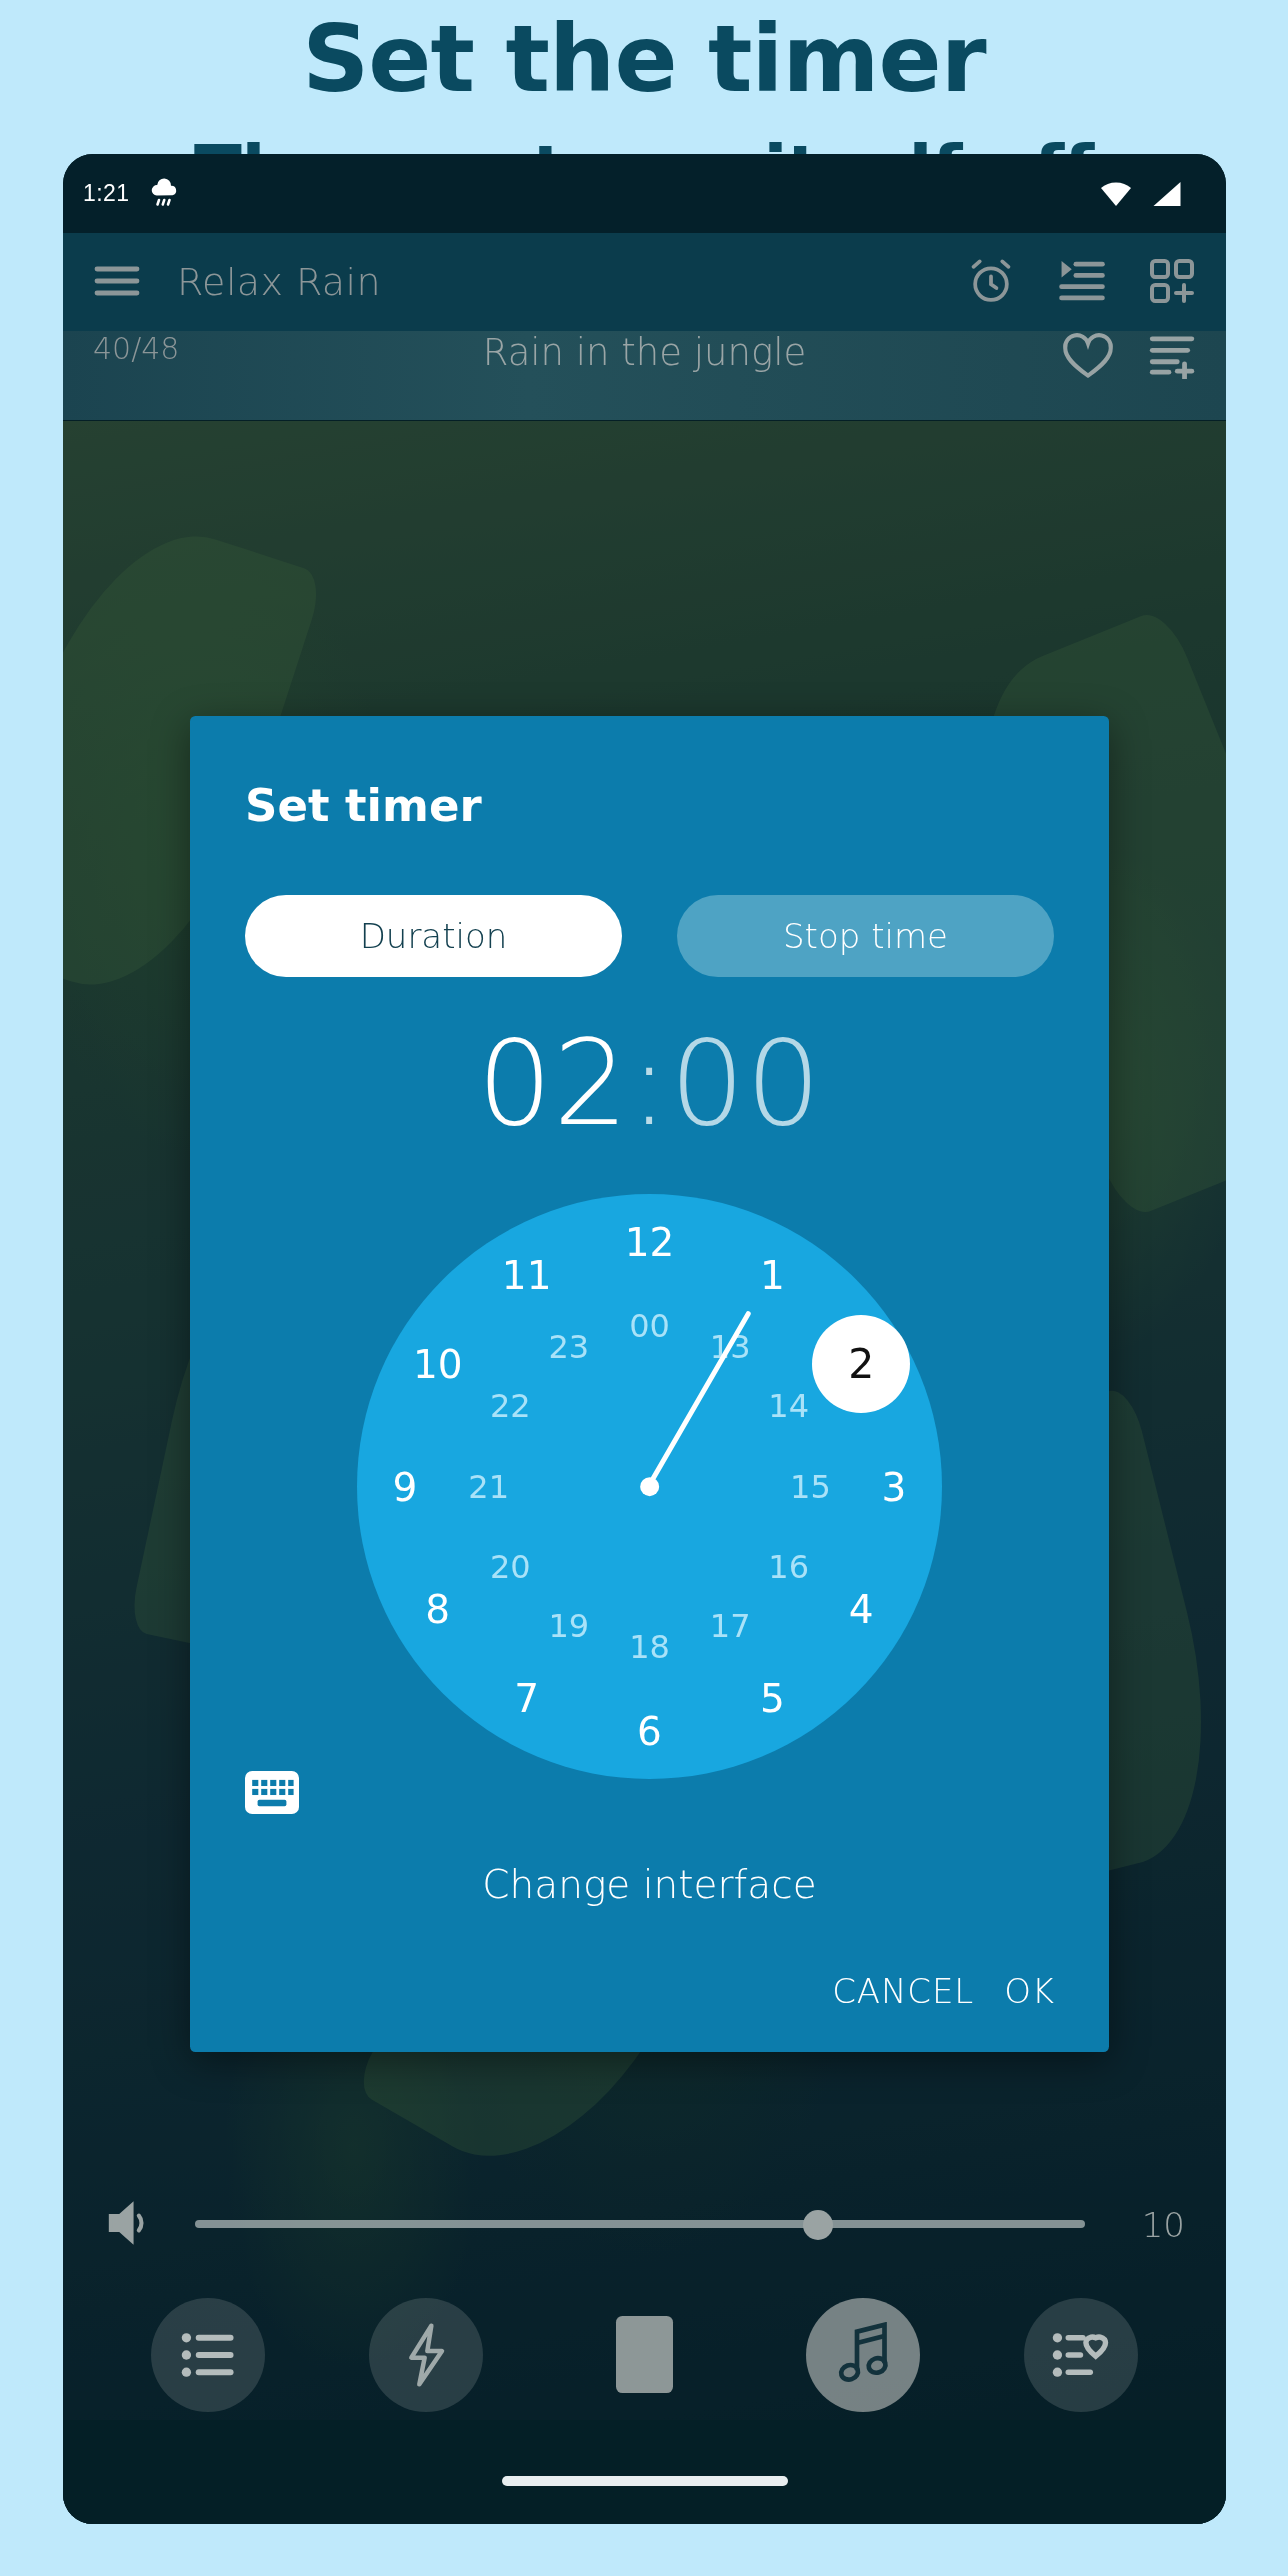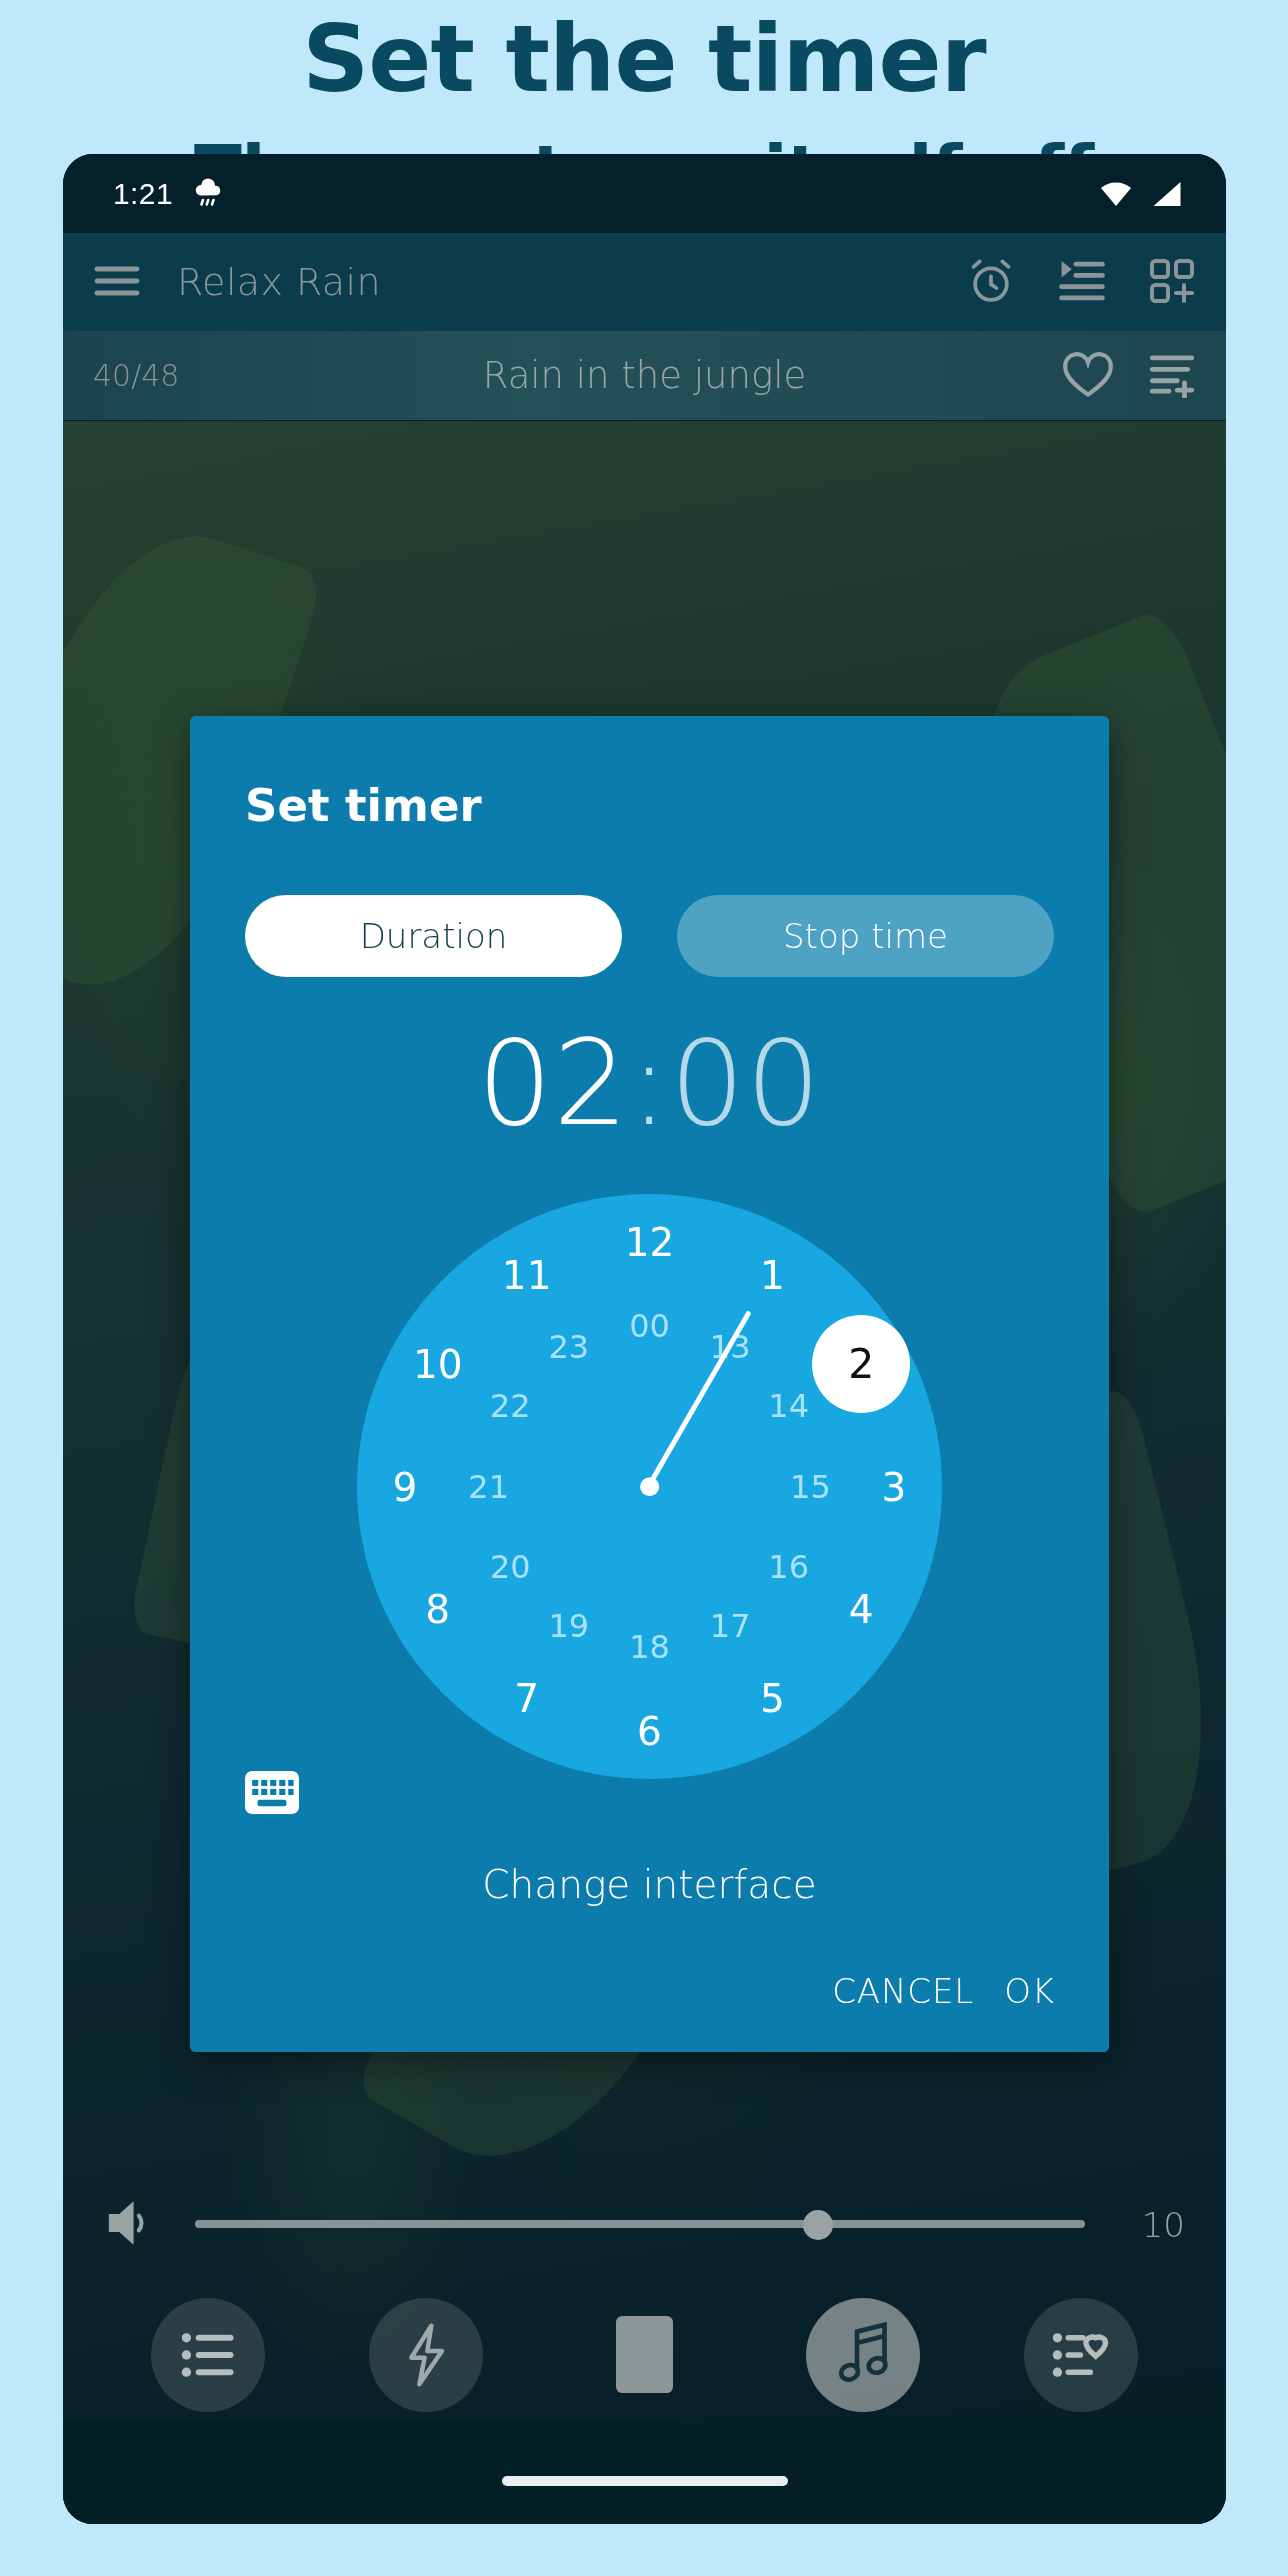--- a/index.html
+++ b/index.html
@@ -29,40 +29,40 @@
     border-radius: 30px;
     background: #041f26;
     overflow: hidden;
   }
 
   
   .statusbar {
     position: absolute; left: 0; top: 0; width: 100%; height: 79px;
     background: #04202a; display: flex; align-items: center;
   }
-  .sb-time { color: #fff; font-size: 30px; margin-left: 50px; font-weight: 400; letter-spacing: 0.4px; }
+  .sb-time { color: #fff; font-size: 23px; margin-left: 20px; font-weight: 400; letter-spacing: 0.4px; }
   .sb-rain { margin-left: 18px; width: 36px; height: 36px; position: relative; }
   .sb-right { margin-left: auto; margin-right: 41px; display: flex; align-items: center; gap: 14.3px; }
 
   
   .appbar {
     position: absolute; left: 0; top: 79px; width: 100%; height: 98px;
     background: #0b3c4c; display: flex; align-items: center; padding: 0 30px;
   }
   .appbar-title {
     color: #8c9698; font-size: 38px; margin-left: 36px; letter-spacing: 0.4px;
     font-family: "DejaVu Sans", sans-serif; font-weight: 300;
   }
   .appbar-icons { margin-left: auto; display: flex; align-items: center; gap: 41px; }
 
   
   .trackbar {
     position: absolute; left: 0; top: 177px; width: 100%; height: 89px;
     background: linear-gradient(90deg,#1b4450,#24505a 40%,#1d4650);
-    display: flex; align-items: center; padding: 0 30px;
+    display: flex; align-items: flex-start; padding: 0 30px;
   }
   .track-count { color: #8c9698; font-size: 30px; font-family: "DejaVu Sans", sans-serif; font-weight: 300; }
   .track-title {
     color: #9aa5a6; font-size: 37px; position: absolute; left: 0; right: 0;
     text-align: center; font-family: "DejaVu Sans", sans-serif; font-weight: 300;
   }
   .track-icons { margin-left: auto; display: flex; align-items: center; gap: 32px; z-index: 2; }
 
   
   .bg-photo {

